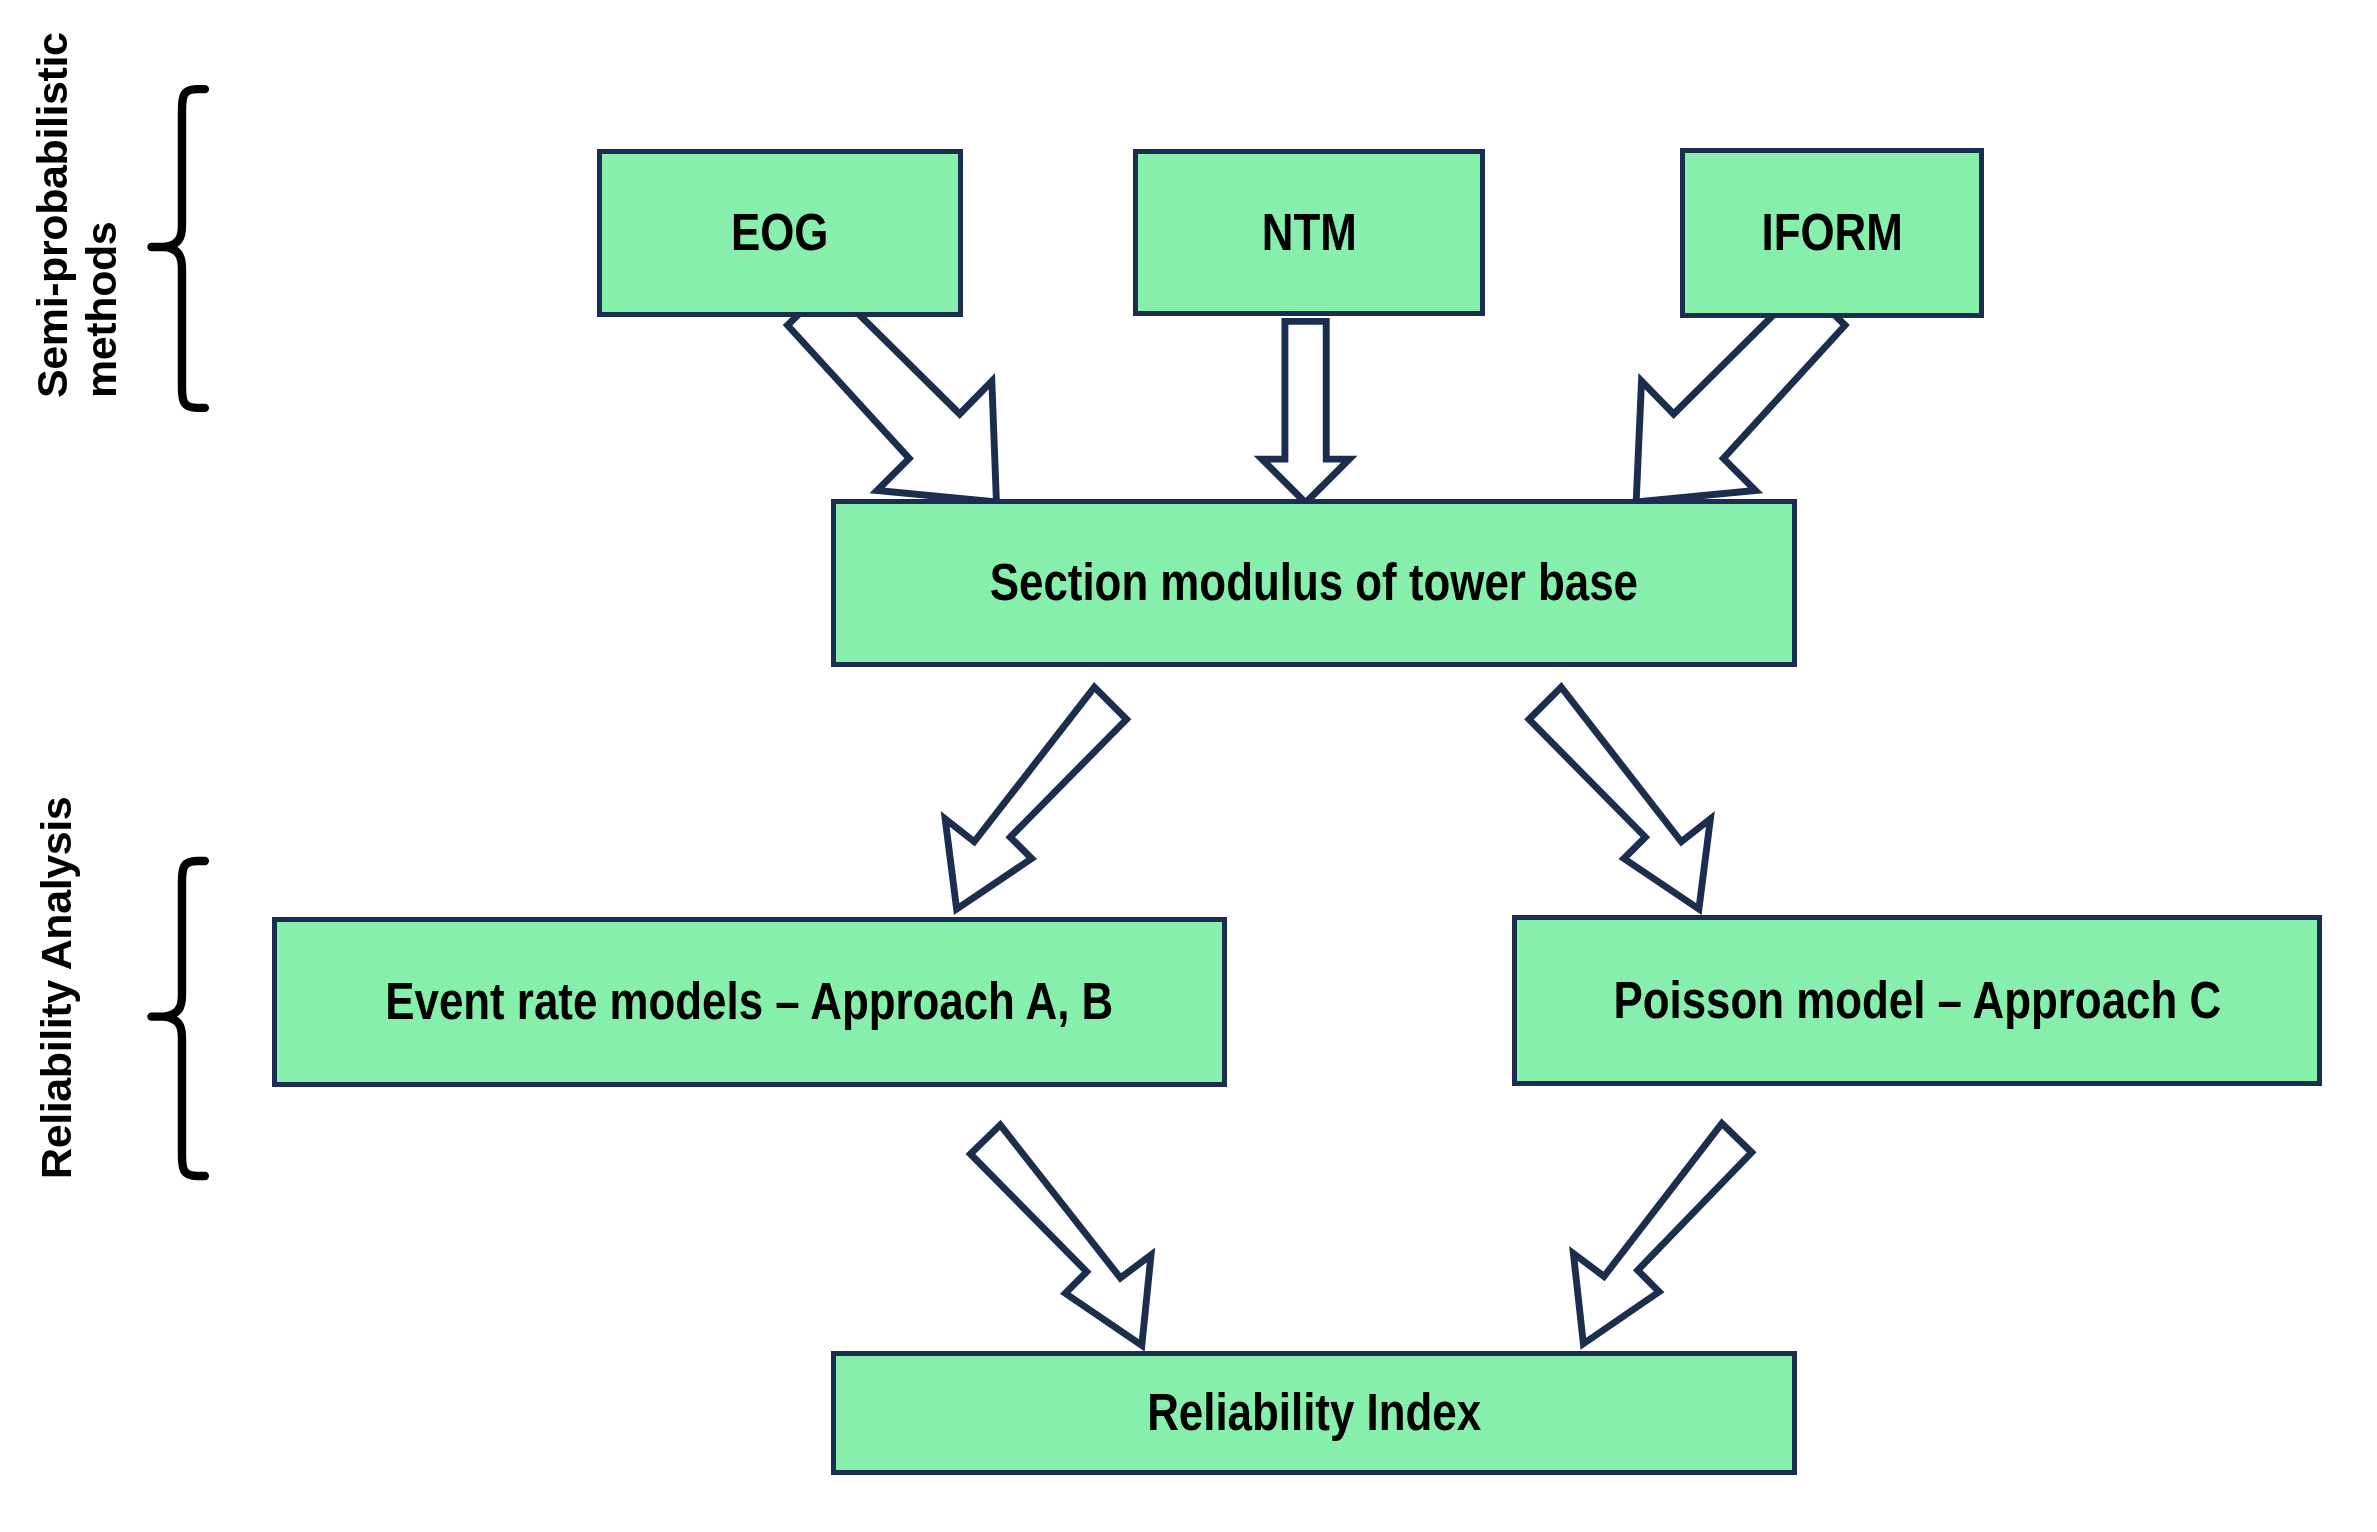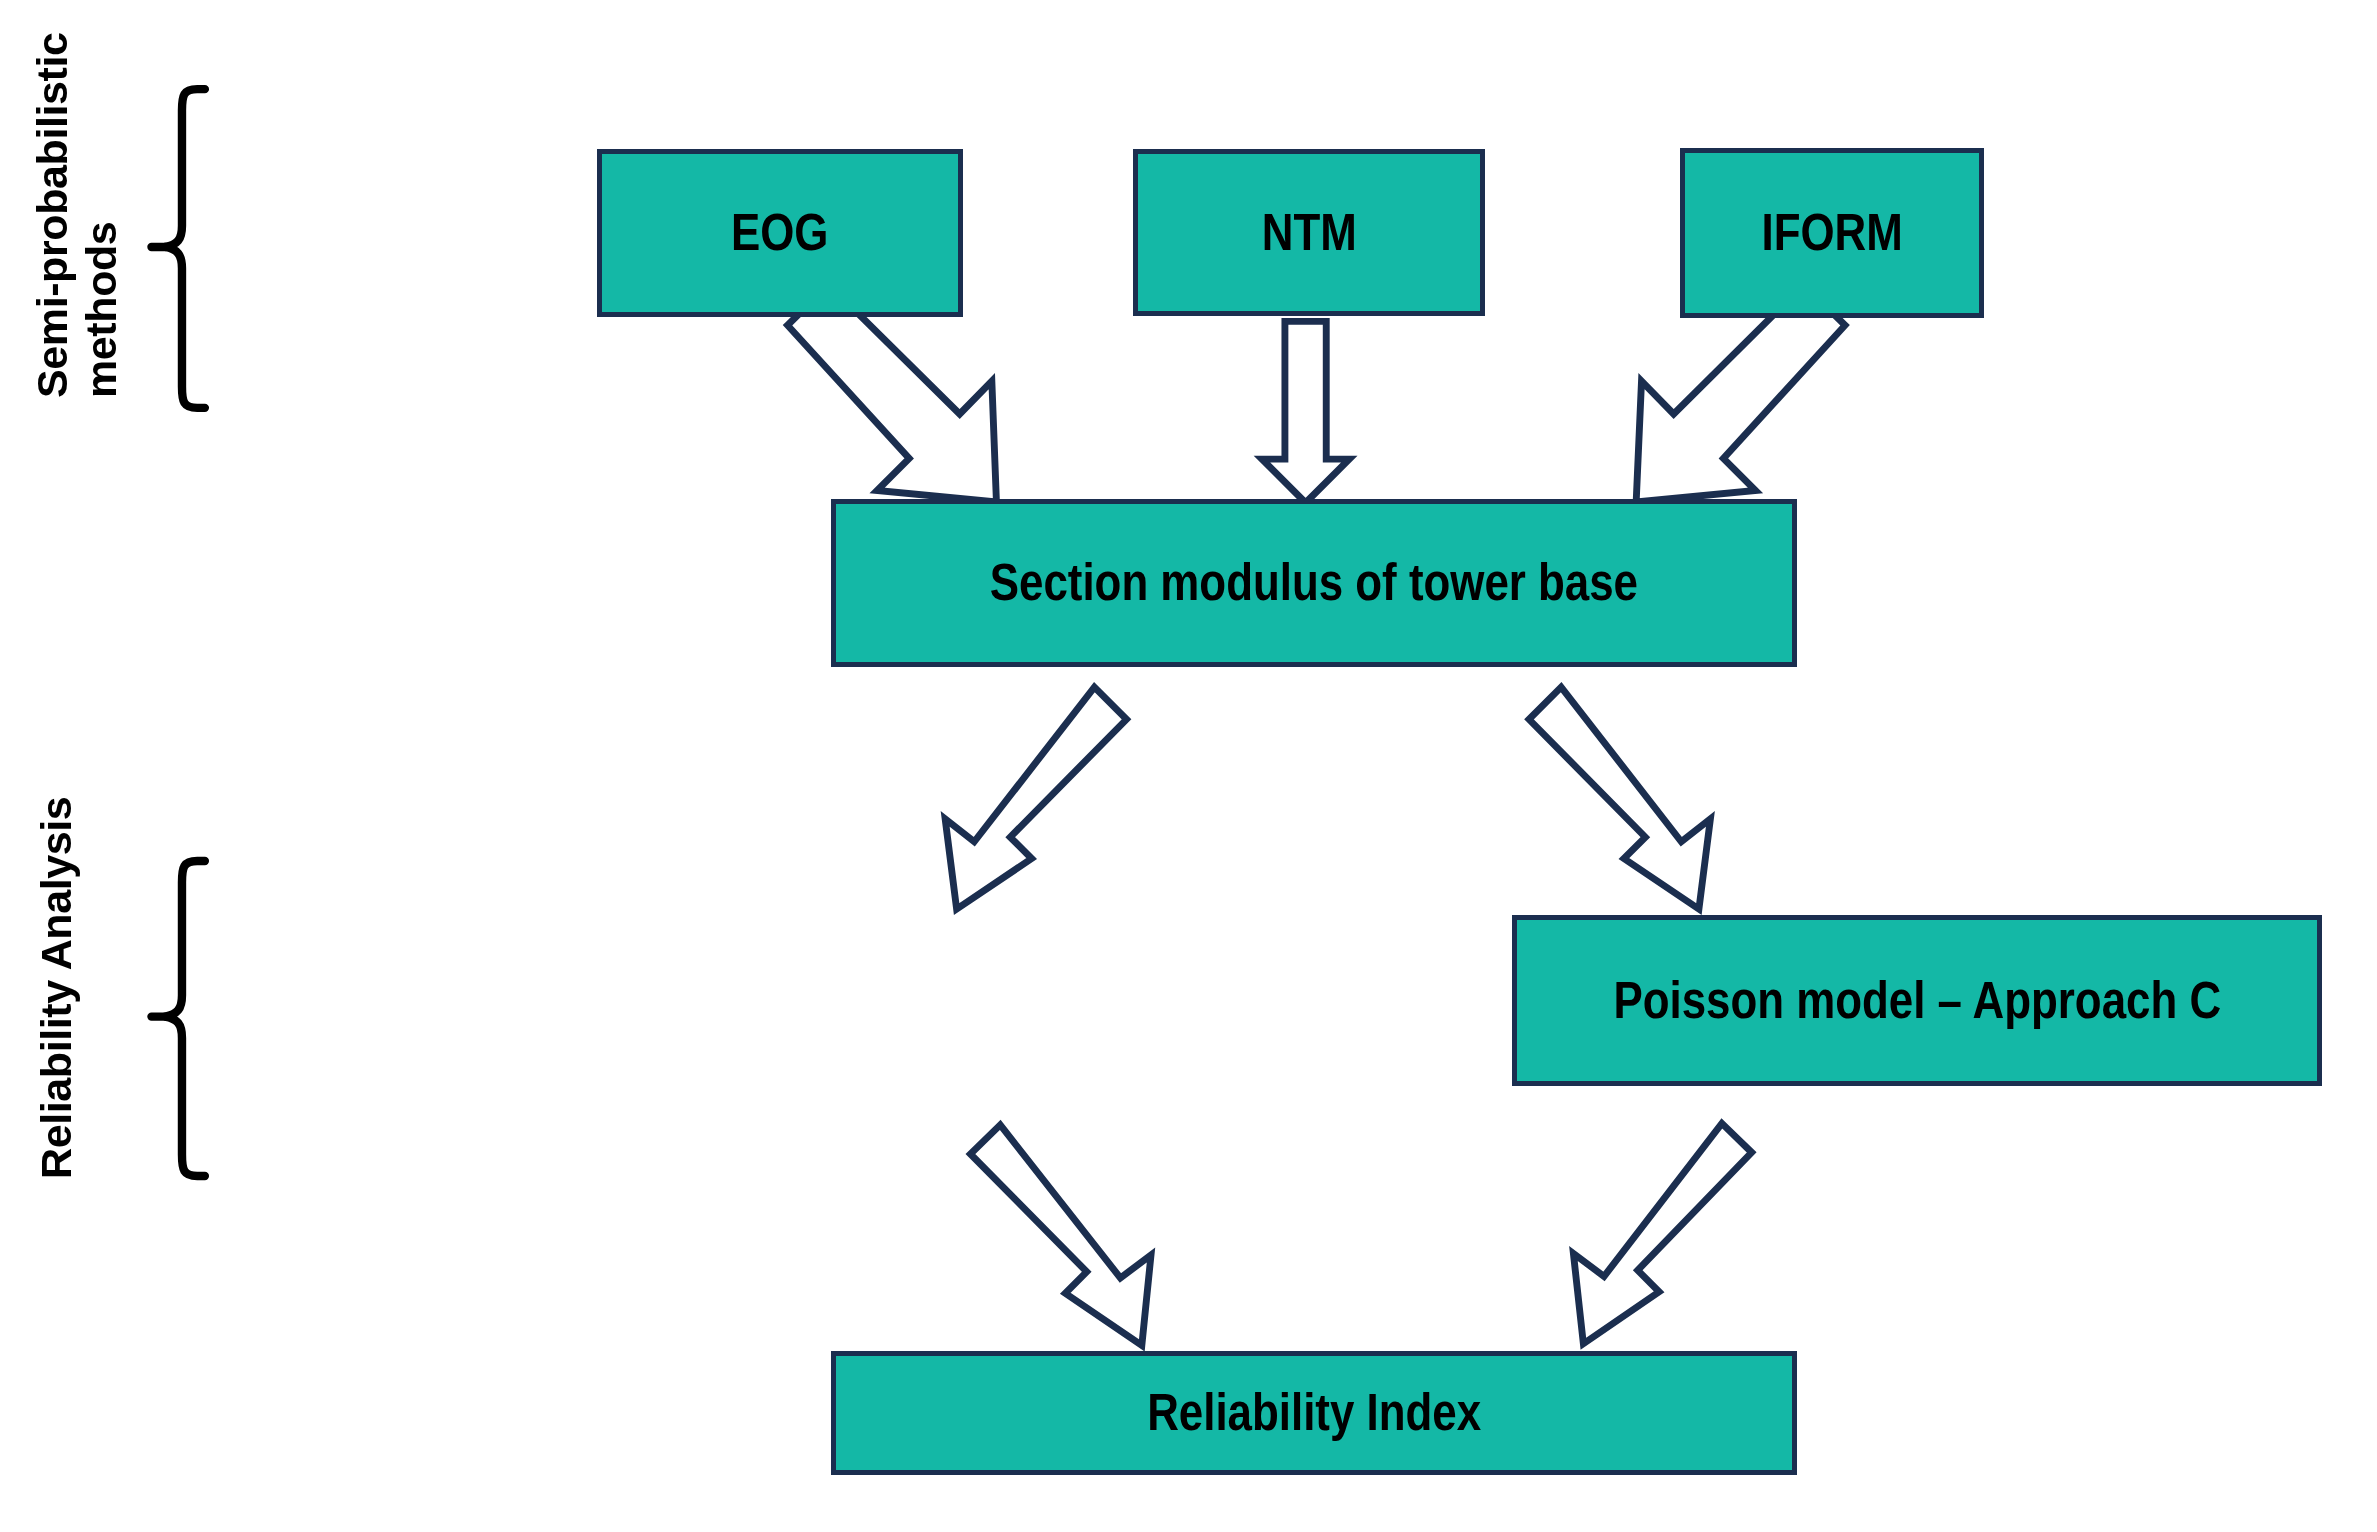--- a/index.html
+++ b/index.html
@@ -14,21 +14,21 @@
     background: #ffffff;
     overflow: hidden;
     font-family: "Liberation Sans", sans-serif;
   }
 
   
   .node-box {
     position: absolute;
     box-sizing: border-box;
     border: 5.4px solid #1B2E4F;
-    background: #14b8a6;
+    background: #86efac;
     display: flex;
     align-items: center;
     justify-content: center;
   }
   .node-label {
     color: #000000;
     font-weight: bold;
     font-family: "Liberation Sans", sans-serif;
     text-align: center;
     line-height: 1.05;
@@ -142,20 +142,23 @@
   </div>
 
   <div class="node-box" style="left:1680px; top:148px; width:304px; height:170px;">
     <span class="node-label lbl-md">IFORM</span>
   </div>
 
   <div class="node-box" style="left:831px; top:499px; width:966px; height:168px;">
     <span class="node-label lbl-md">Section modulus of tower base</span>
   </div>
 
+  <div class="node-box" style="left:272px; top:917px; width:955px; height:170px;">
+    <span class="node-label lbl-md">Event rate models – Approach A, B</span>
+  </div>
 
   <div class="node-box" style="left:1512px; top:915px; width:810px; height:171px;">
     <span class="node-label lbl-md">Poisson model – Approach C</span>
   </div>
 
   <div class="node-box" style="left:831px; top:1351px; width:966px; height:124px;">
     <span class="node-label lbl-md">Reliability Index</span>
   </div>
 
 </div>

